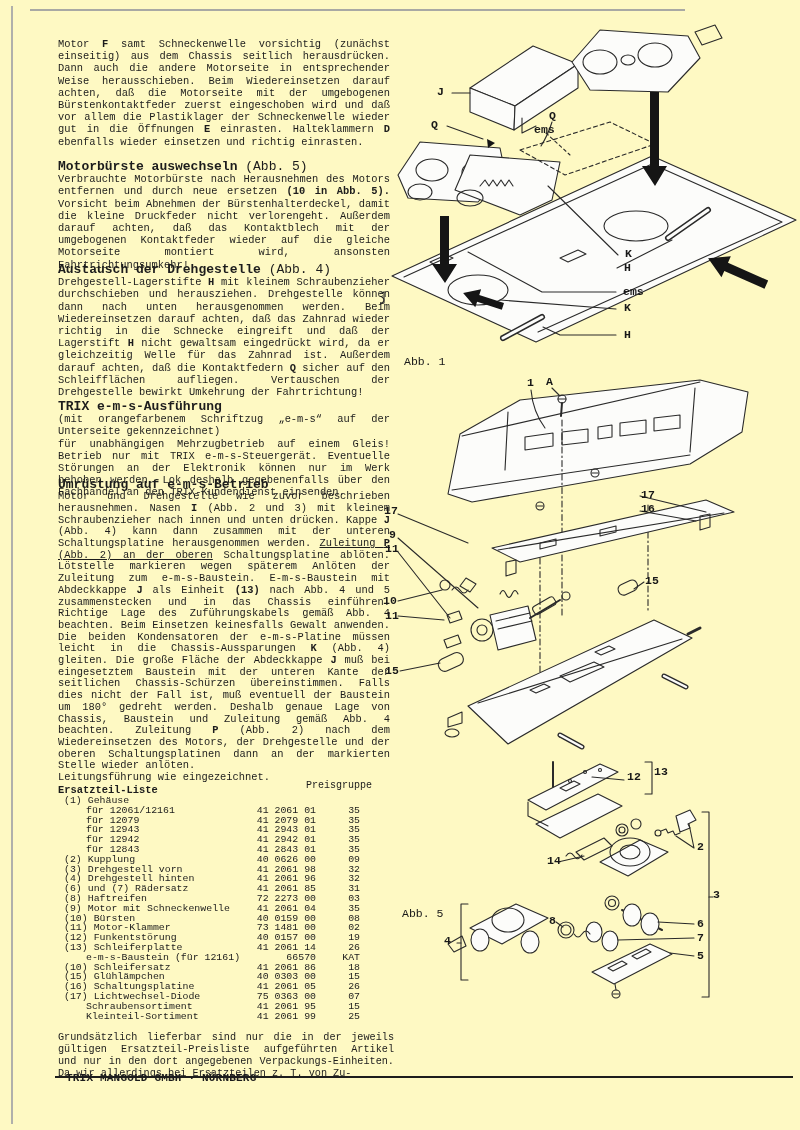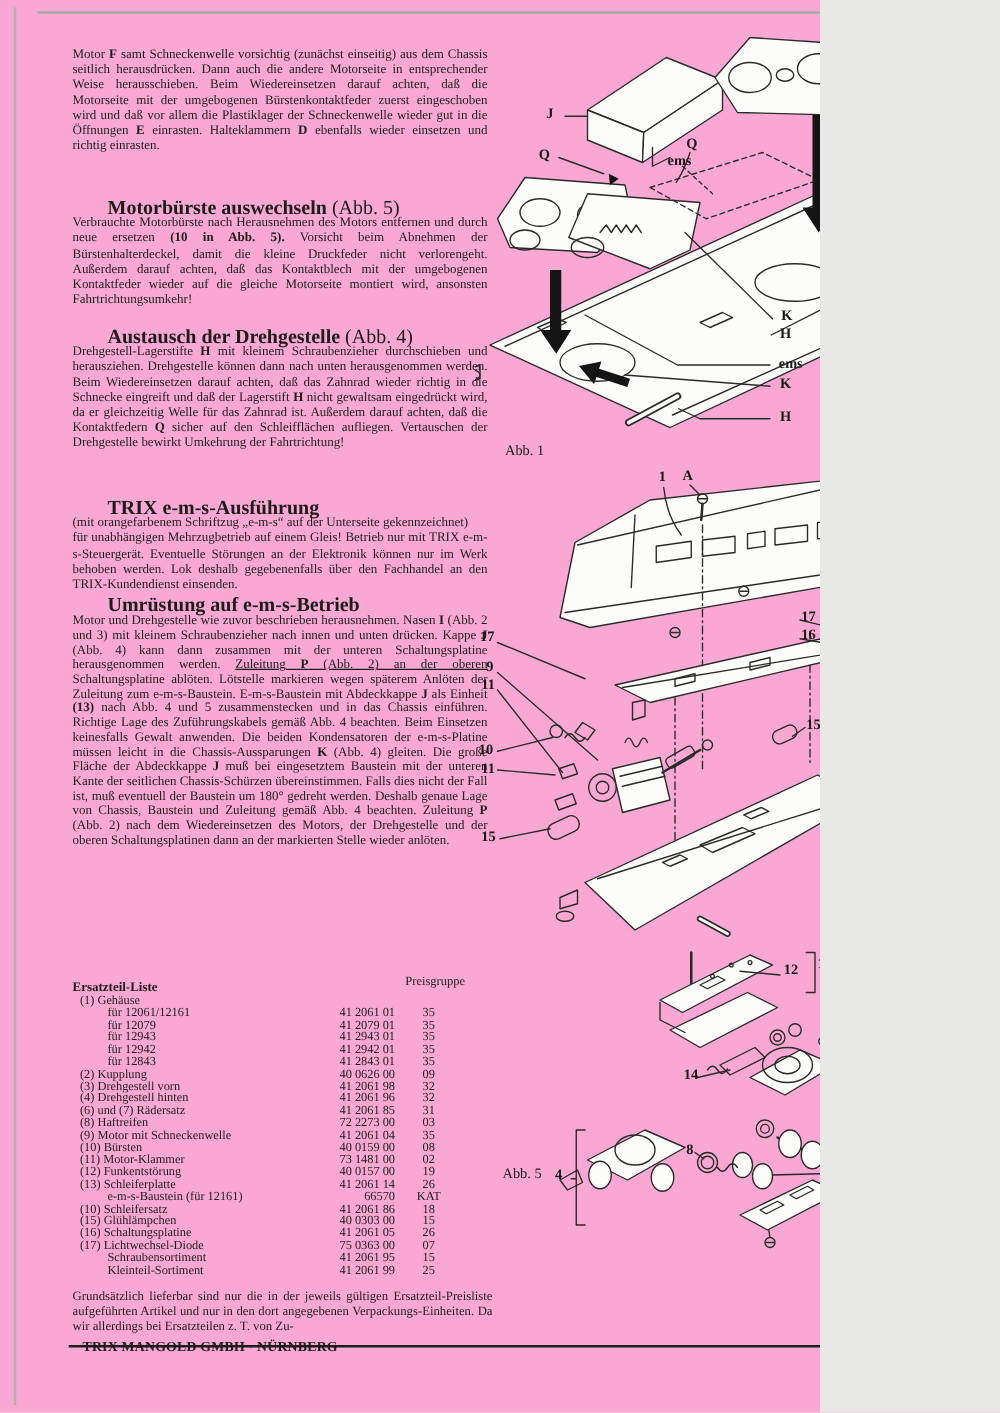--- a/index.html
+++ b/index.html
@@ -1,54 +1,54 @@
 <!DOCTYPE html>
 <html><head>
 <meta charset="utf-8">
 <style>
   html,body{margin:0;padding:0;background:#e8e8e6;}
-  #page{position:relative;width:656px;height:1130px;background:#f9a8d4;overflow:hidden;
-        font-family:Liberation Serif, serif;color:#1c1c1c;}
+  #page{position:relative;width:800px;height:1130px;background:#fef9c3;overflow:hidden;
+        font-family:Liberation Mono, monospace;color:#1c1c1c;}
   
   #top-rule{position:absolute;left:30px;top:9px;width:655px;height:2px;background:#a9a9a4;}
   #left-rule{position:absolute;left:11px;top:6px;width:2px;height:1118px;background:#b0b0ab;}
 
   
   #text-col{position:absolute;left:58px;top:0;width:332px;height:1130px;}
   .section{position:absolute;left:0;width:100%;}
   .section:nth-child(1){top:38px;}
   .section:nth-child(2){top:161px;}
   .section:nth-child(3){top:264px;}
   .section:nth-child(4){top:401px;}
   .section:nth-child(5){top:479px;}
-  .shead{font-size:16px;line-height:12.2px;margin-left:28px;}
+  .shead{font-size:13px;line-height:12.2px;}
   .spara{margin:0;font-size:10.4px;line-height:12.2px;text-align:justify;}
   .section:nth-child(5) .spara{line-height:11.7px;}
   .spara u{text-decoration:underline;}
 
   
   #parts-table{position:absolute;left:58px;top:780px;width:314px;}
   #pt-head{position:relative;height:13px;}
   #pt-title{font-weight:bold;font-size:10.4px;}
   #pt-pg{position:absolute;right:0;top:0;font-size:10px;}
   #pt-rows{margin-top:3px;}
   .prow{display:grid;grid-template-columns:1fr 70px 46px;font-size:9.9px;line-height:9.8px;}
   .plabel{padding-left:6px;white-space:nowrap;overflow:hidden;}
   .plabel.ind{padding-left:28px;}
   .part{text-align:right;padding-right:10px;white-space:nowrap;}
-  .ppg{text-align:center;padding-right:12px;}
+  .ppg{text-align:right;padding-right:12px;}
 
   
   #diagram{position:absolute;left:380px;top:0;width:420px;height:1035px;}
   #diagram svg{position:absolute;left:0;top:0;}
   #fig-labels{position:absolute;left:0;top:0;width:800px;height:1130px;pointer-events:none;}
   .flabel{position:absolute;font-weight:bold;font-size:11.5px;line-height:11px;color:#181818;}
   .figcap{position:absolute;font-size:11.5px;color:#181818;}
   #fig4-caption{left:404px;top:355px;}
-  #fig5-caption{left:402px;top:933px;}
+  #fig5-caption{left:402px;top:907px;}
 
   
   #note-left{position:absolute;left:58px;top:1032px;width:336px;font-size:10.2px;line-height:12px;text-align:justify;}
   #note-right{position:absolute;left:424px;top:1032px;width:352px;font-size:10.2px;line-height:12px;}
 
   
   #footer-rule{position:absolute;left:55px;top:1076px;width:738px;height:2px;background:#1d1d1d;}
   #footer-company{position:absolute;left:66px;top:1072px;font-size:11px;font-weight:bold;letter-spacing:.2px;}
   #footer-address{position:absolute;left:66px;top:1156px;font-size:10px;padding-left:32px;}
   #footer-legal{position:absolute;left:218px;top:1084px;width:566px;font-size:9.2px;}
@@ -73,20 +73,21 @@
         <p class="spara">Drehgestell-Lagerstifte <b>H</b> mit kleinem Schraubenzieher durchschieben und herausziehen. Drehgestelle können dann nach unten herausgenommen werden. Beim Wiedereinsetzen darauf achten, daß das Zahnrad wieder richtig in die Schnecke eingreift und daß der Lagerstift <b>H</b> nicht gewaltsam eingedrückt wird, da er gleichzeitig Welle für das Zahnrad ist. Außerdem darauf achten, daß die Kontaktfedern <b>Q</b> sicher auf den Schleifflächen aufliegen. Vertauschen der Drehgestelle bewirkt Umkehrung der Fahrtrichtung!</p>
       </div>
       <div class="section">
         <div class="shead"><b>TRIX e-m-s-Ausführung</b></div>
         <p class="spara">(mit orangefarbenem Schriftzug „e-m-s“ auf der Unterseite gekennzeichnet)</p>
         <p class="spara">für unabhängigen Mehrzugbetrieb auf einem Gleis! Betrieb nur mit TRIX e-m-s-Steuergerät. Eventuelle Störungen an der Elektronik können nur im Werk behoben werden. Lok deshalb gegebenenfalls über den Fachhandel an den TRIX-Kundendienst einsenden.</p>
       </div>
       <div class="section">
         <div class="shead"><b>Umrüstung auf e-m-s-Betrieb</b></div>
         <p class="spara">Motor und Drehgestelle wie zuvor beschrieben herausnehmen. Nasen <b>I</b> (Abb. 2 und 3) mit kleinem Schraubenzieher nach innen und unten drücken. Kappe <b>J</b> (Abb. 4) kann dann zusammen mit der unteren Schaltungsplatine herausgenommen werden. <u>Zuleitung <b>P</b> (Abb. 2) an der oberen</u> Schaltungsplatine ablöten. Lötstelle markieren wegen späterem Anlöten der Zuleitung zum e-m-s-Baustein. E-m-s-Baustein mit Abdeckkappe <b>J</b> als Einheit <b>(13)</b> nach Abb. 4 und 5 zusammenstecken und in das Chassis einführen. Richtige Lage des Zuführungskabels gemäß Abb. 4 beachten. Beim Einsetzen keinesfalls Gewalt anwenden. Die beiden Kondensatoren der e-m-s-Platine müssen leicht in die Chassis-Aussparungen <b>K</b> (Abb. 4) gleiten. Die große Fläche der Abdeckkappe <b>J</b> muß bei eingesetztem Baustein mit der unteren Kante der seitlichen Chassis-Schürzen übereinstimmen. Falls dies nicht der Fall ist, muß eventuell der Baustein um 180° gedreht werden. Deshalb genaue Lage von Chassis, Baustein und Zuleitung gemäß Abb. 4 beachten. Zuleitung <b>P</b> (Abb. 2) nach dem Wiedereinsetzen des Motors, der Drehgestelle und der oberen Schaltungsplatinen dann an der markierten Stelle wieder anlöten.</p>
+        <p class="spara">Leitungsführung wie eingezeichnet.</p>
       </div>
     </div>
 
   <div id="parts-table">
     <div id="pt-head">
       <span id="pt-title">Ersatzteil-Liste</span>
       <span id="pt-pg">Preisgruppe</span>
     </div>
     <div id="pt-rows">
         <div class="prow">

